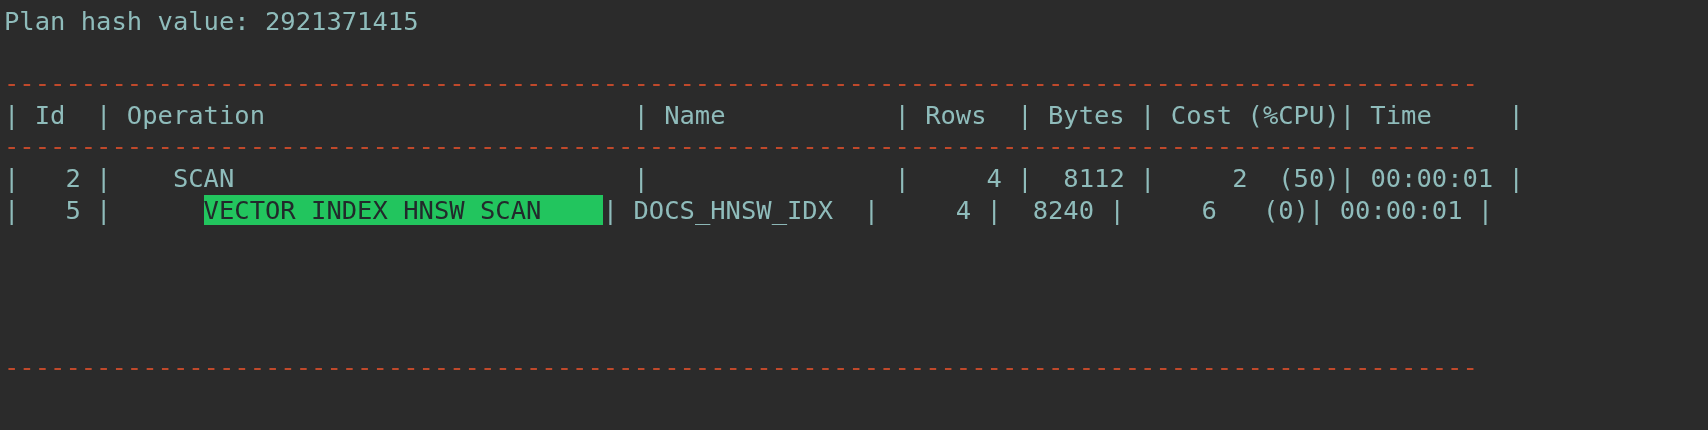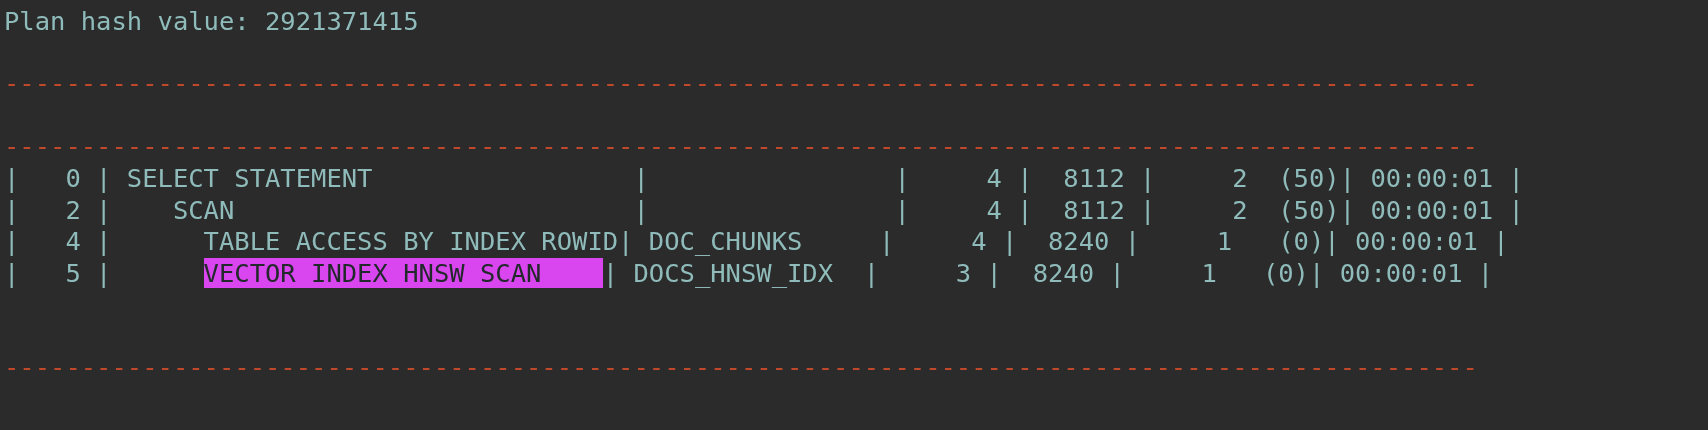--- a/index.html
+++ b/index.html
@@ -58,38 +58,37 @@
   }
   .row {
     font-family: "DejaVu Sans Mono", "Liberation Mono", monospace;
     font-size: 25.5px;
     line-height: 31.5px;
     height: 31.5px;
     white-space: pre;
     color: #8fbcbb;
   }
   .hl {
-    background: #d946ef;
+    background: #22c55e;
     color: #22292b;
   }
 </style>
 </head>
 <body>
 
 <div id="terminal">
 
   <div class="line plan-hash">Plan hash value: 2921371415</div>
 
   <div class="line rule" id="rule-top">------------------------------------------------------------------------------------------------</div>
 
+  <div class="line tblhead">| Id  | Operation                        | Name           | Rows  | Bytes | Cost (%CPU)| Time     |</div>
 
   <div class="line rule" id="rule-mid">------------------------------------------------------------------------------------------------</div>
 
   <div id="rows-block">
-      <div class="row"><span>|   0 | </span><span>SELECT STATEMENT                 </span><span>|                |     4 |  8112 |     2  (50)| 00:00:01 |</span></div>
       <div class="row"><span>|   2 | </span><span>   SCAN                          </span><span>|                |     4 |  8112 |     2  (50)| 00:00:01 |</span></div>
-      <div class="row"><span>|   4 | </span><span>     TABLE ACCESS BY INDEX ROWID</span><span>| DOC_CHUNKS     |     4 |  8240 |     1   (0)| 00:00:01 |</span></div>
-      <div class="row"><span>|   5 | </span><span>     </span><span class="hl">VECTOR INDEX HNSW SCAN    </span><span>| DOCS_HNSW_IDX  |     3 |  8240 |     1   (0)| 00:00:01 |</span></div>
+      <div class="row"><span>|   5 | </span><span>     </span><span class="hl">VECTOR INDEX HNSW SCAN    </span><span>| DOCS_HNSW_IDX  |     4 |  8240 |     6   (0)| 00:00:01 |</span></div>
     </div>
 
   <div class="line rule" id="rule-bottom">------------------------------------------------------------------------------------------------</div>
 
 </div>
 
 </body></html>

